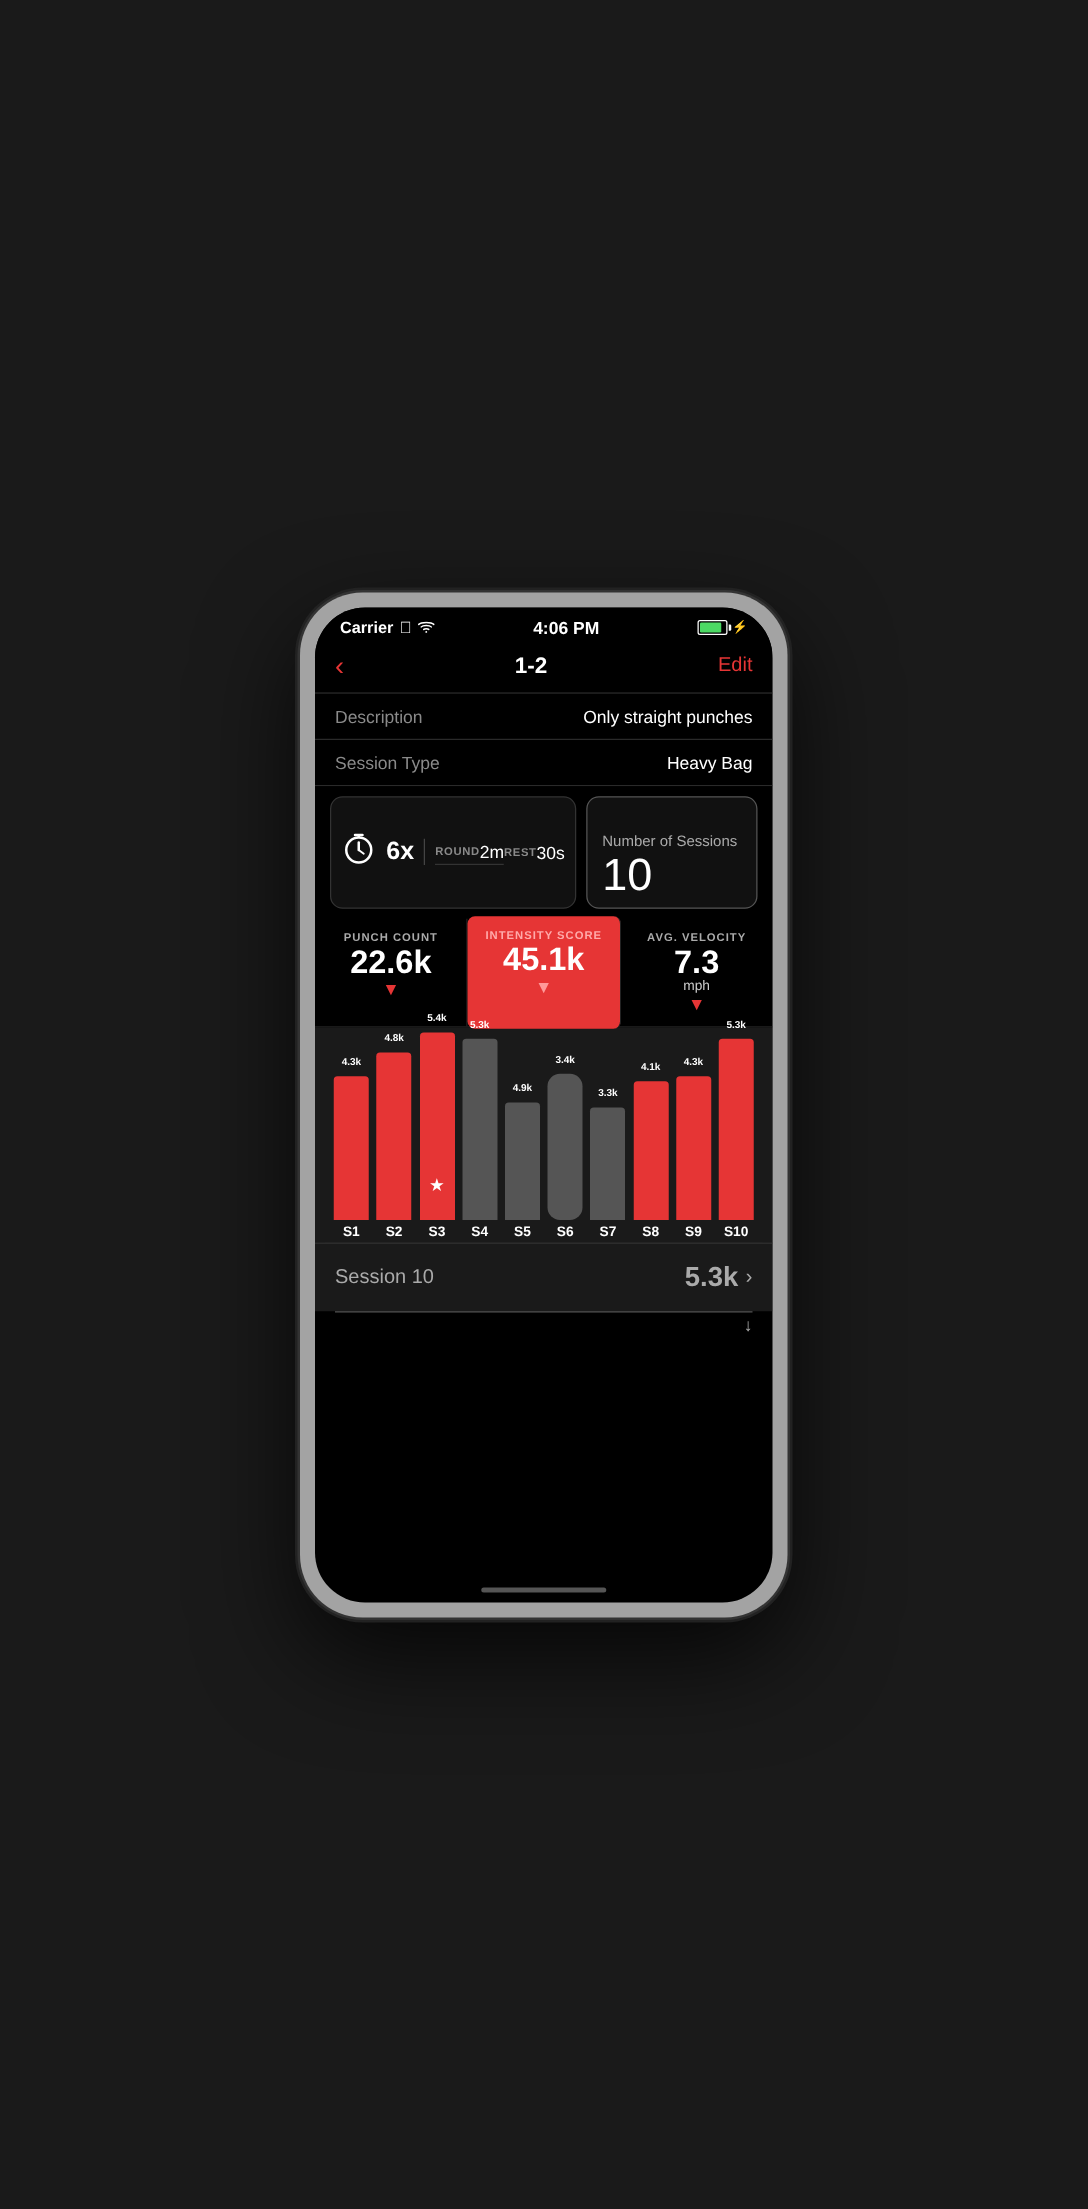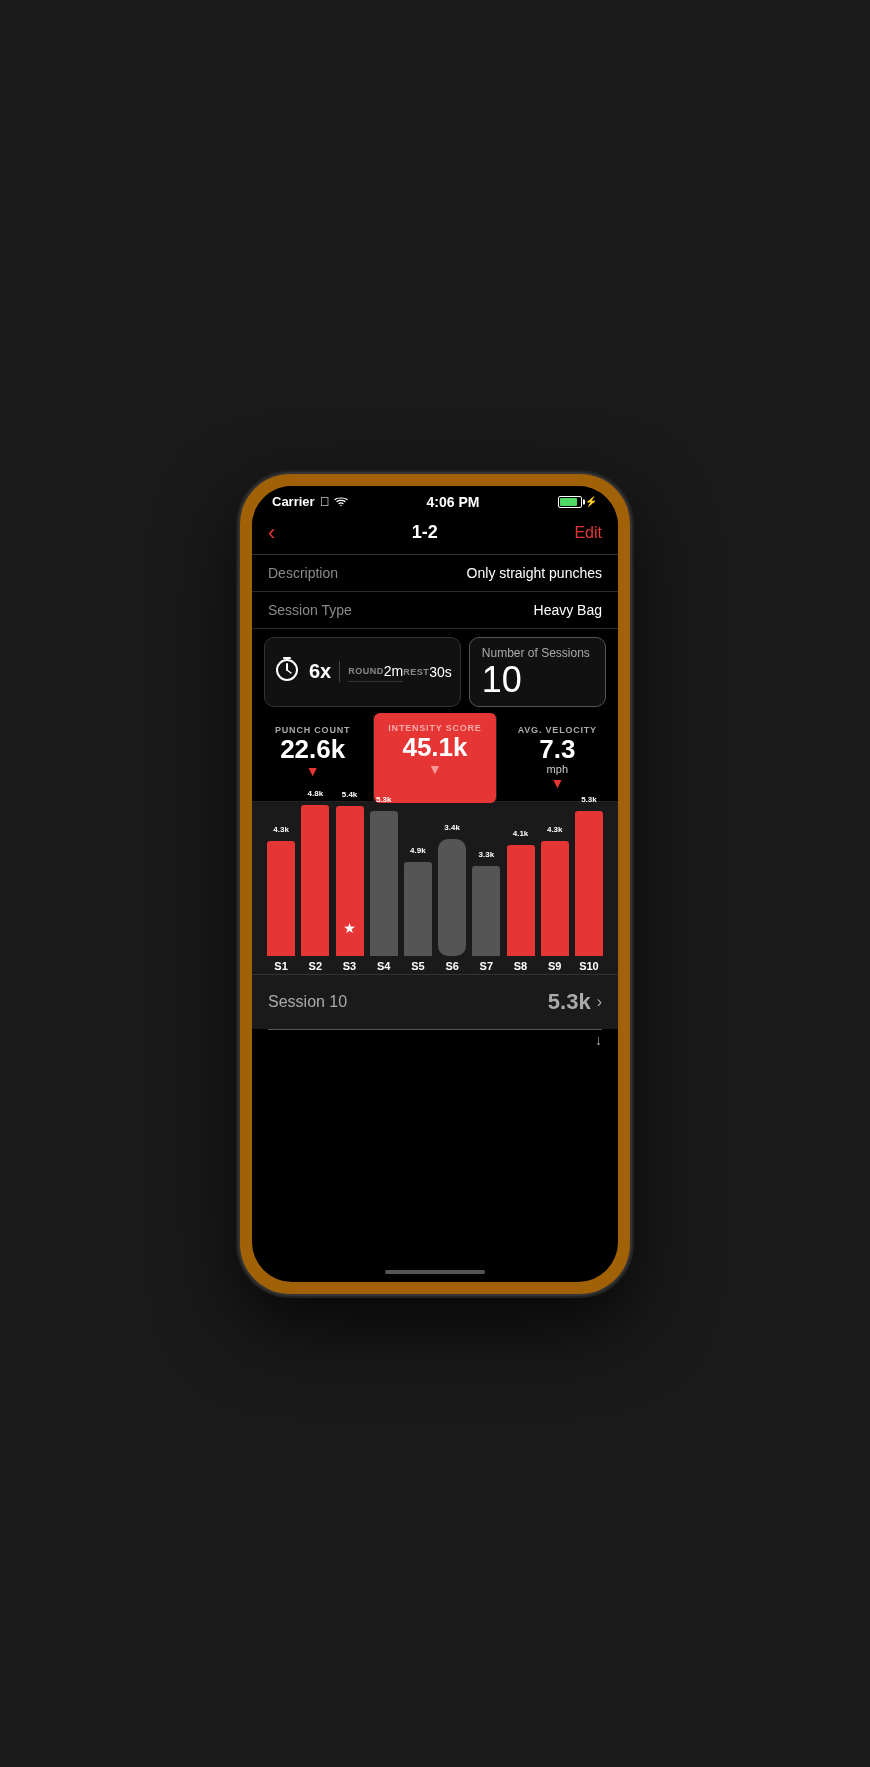--- a/index.html
+++ b/index.html
@@ -7,21 +7,21 @@
       background: #1a1a1a;
       display: flex;
       justify-content: center;
       align-items: center;
       min-height: 100vh;
       font-family: -apple-system, BlinkMacSystemFont, 'Helvetica Neue', Arial, sans-serif;
     }
     .phone-outer {
       width: 390px;
       height: 820px;
-      background: #a16207;
+      background: #a3a3a3;
       border-radius: 50px;
       padding: 12px;
       box-shadow: 0 0 0 2px #333, 0 0 0 4px #222, 0 30px 80px rgba(0,0,0,0.8);
       position: relative;
     }
     .phone-inner {
       width: 100%;
       height: 100%;
       background: #000;
       border-radius: 40px;
@@ -118,21 +118,21 @@
       flex: 1;
       background: #111;
       border: 1.5px solid #555;
       border-radius: 10px;
       padding: 8px 12px;
       display: flex;
       flex-direction: column;
       align-items: flex-start;
       justify-content: center;
     }
-    .sessions-label { color: #aaa; font-size: 12px; font-weight: 500; margin-bottom: 2px; }
+    .sessions-label { color: #aaa; font-size: 12px; font-weight: 500; margin-bottom: 2px; margin-top: 20px; }
     .sessions-value { color: #fff; font-size: 36px; font-weight: 300; line-height: 1; }
     
     .metrics-row {
       display: flex;
       background: #000;
       padding: 0 0 0 0;
       border-bottom: 0.5px solid #222;
     }
     .metric-box {
       flex: 1;
@@ -368,21 +368,21 @@
         <div class="bar-group">
               <div class="bar-wrapper">
                 <div class="bar" style="height: 115.385px;">
                   <span class="bar-label">4.3k</span>
                 </div>
               </div>
               <span class="bar-axis-label">S1</span>
             </div>
             <div class="bar-group">
               <div class="bar-wrapper">
-                <div class="bar" style="height: 151px;">
+                <div class="bar" style="height: 134px;">
                   <span class="bar-label">4.8k</span>
                 </div>
               </div>
               <span class="bar-axis-label">S2</span>
             </div>
             <div class="bar-group">
               <div class="bar-wrapper">
                 <div class="bar" style="height: 150px;">
                   <span class="bar-label">5.4k</span>
                   <span class="bar-star">★</span>

